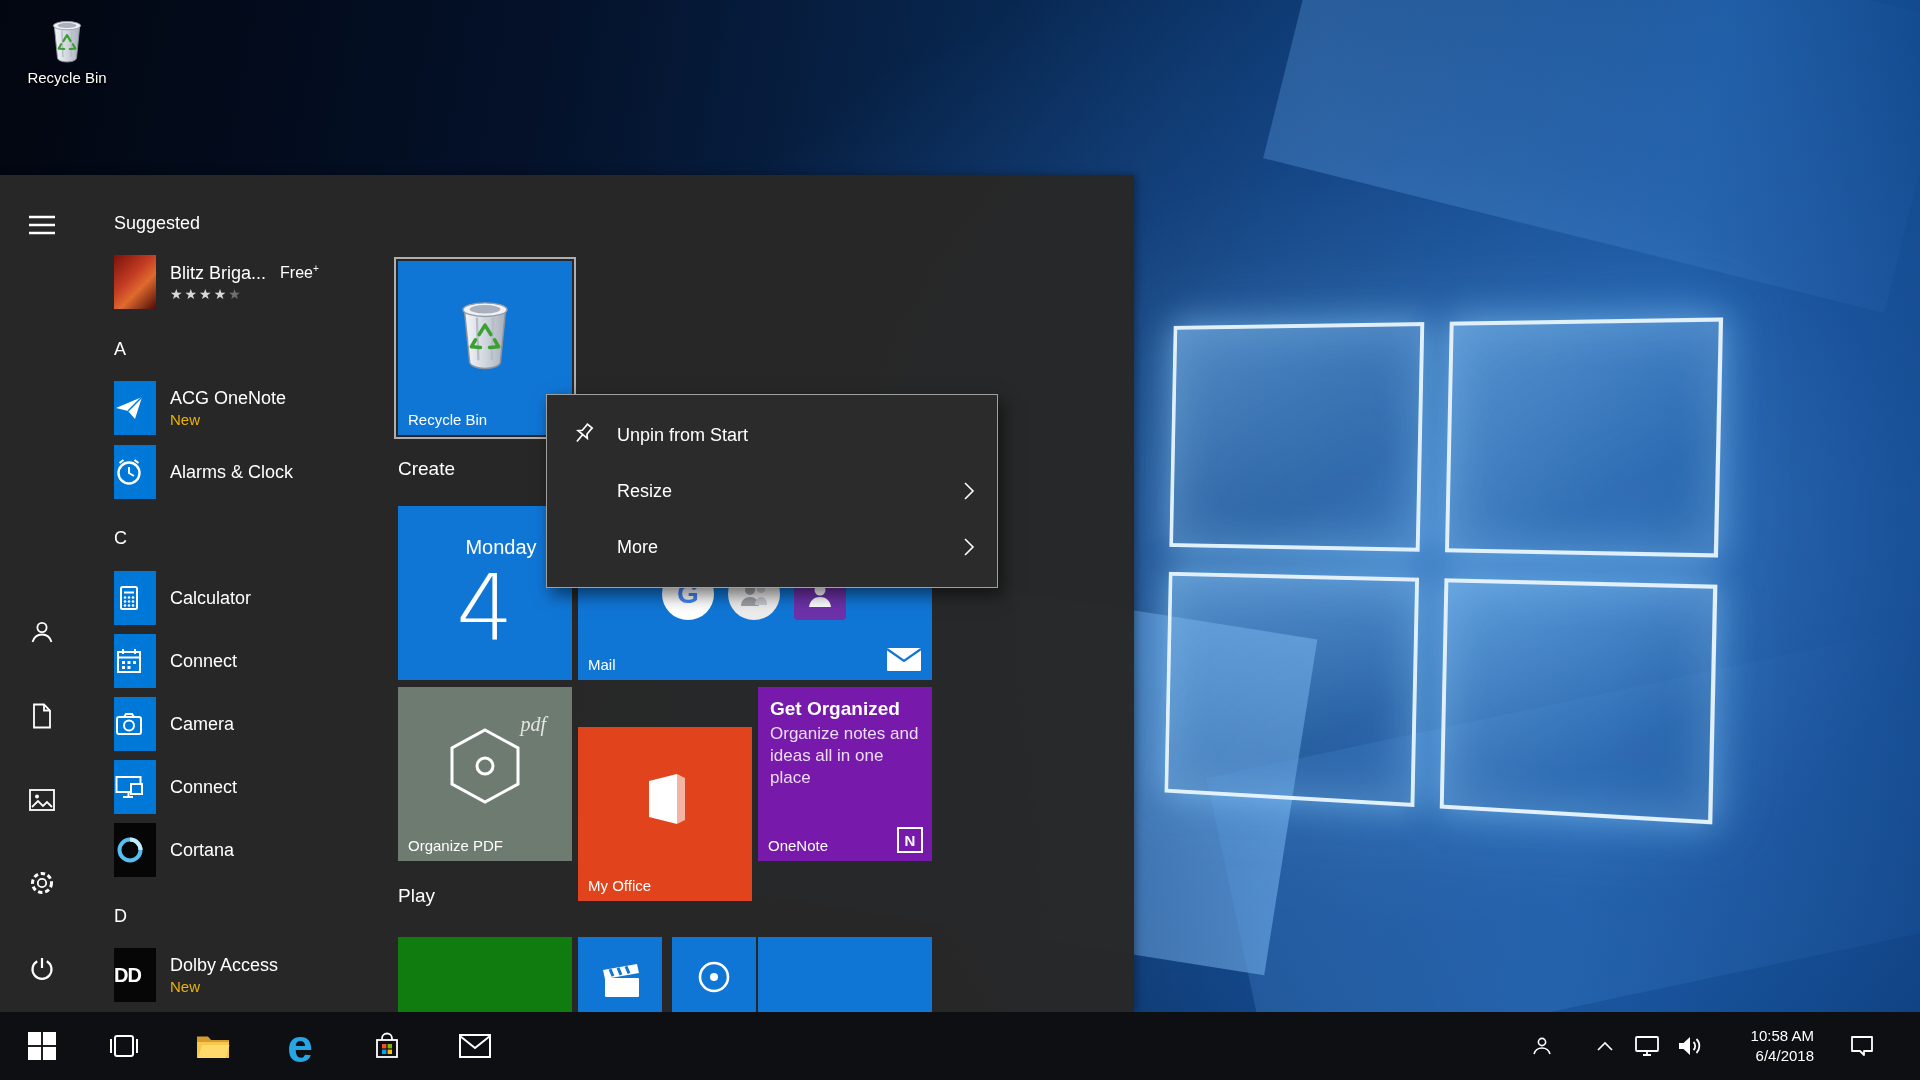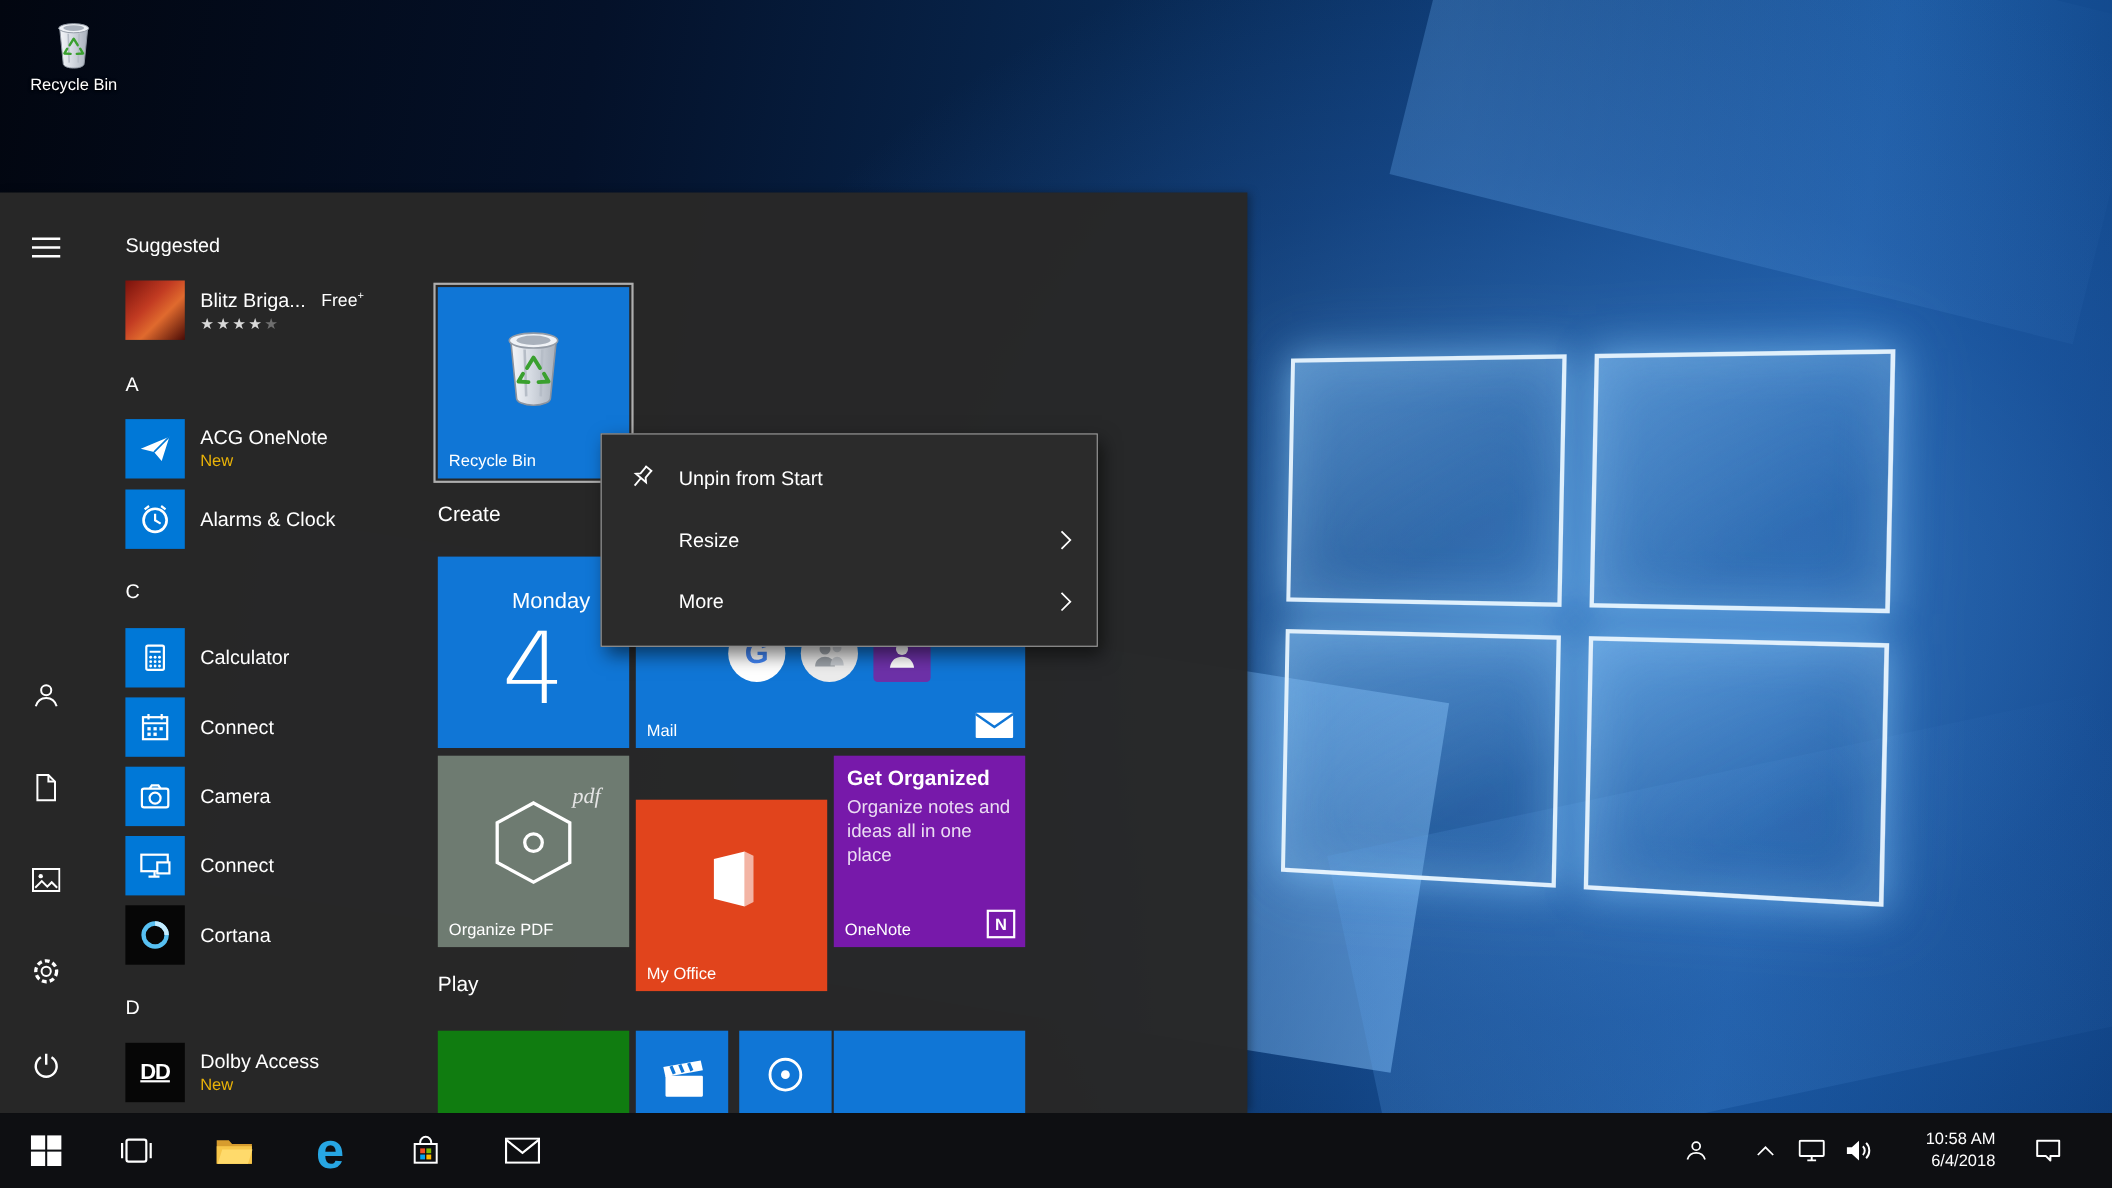--- a/index.html
+++ b/index.html
@@ -35,21 +35,21 @@
 
   
   .start-menu{position:absolute;left:0;top:175px;width:1134px;height:837px;
     background:rgba(40,40,40,.985);overflow:hidden;z-index:5;box-shadow:2px 0 8px rgba(0,0,0,.35);}
   .rail-btn{position:absolute;left:14px;width:56px;height:56px;display:flex;align-items:center;
     justify-content:center;color:#fff;background:transparent;border:0;}
   .app-list{position:absolute;left:0;top:0;width:400px;height:100%;}
   .list-header{position:absolute;left:114px;font-size:18px;color:#fff;line-height:24px;}
   .app-row{position:absolute;left:114px;width:300px;height:54px;display:flex;align-items:center;gap:14px;
     color:#fff;font-size:18px;}
-  .ai{width:54px;height:54px;flex:none;display:flex;align-items:center;justify-content:center;background:#0078d7;text-decoration:underline;}
+  .ai{width:42px;height:54px;flex:none;display:flex;align-items:center;background:#0078d7;}
   .ai-dark{background:#060606;}
   .ai-blitz{background:linear-gradient(135deg,#7a120c 0%,#c23b22 40%,#e06a2e 62%,#4a0b06 100%);}
   .app-text{display:flex;flex-direction:column;justify-content:space-between;gap:2px;}
   .app-badge{font-size:15px;color:#eab308;line-height:17px;}
   .line1{display:flex;align-items:baseline;gap:14px;}
   .app-price{font-size:16px;}
   .app-price sup{font-size:10px;}
   .stars{font-size:14px;letter-spacing:2px;line-height:16px;}
   .st-on{color:#d9d9d9;}
   .st-off{color:#6f6f6f;}

